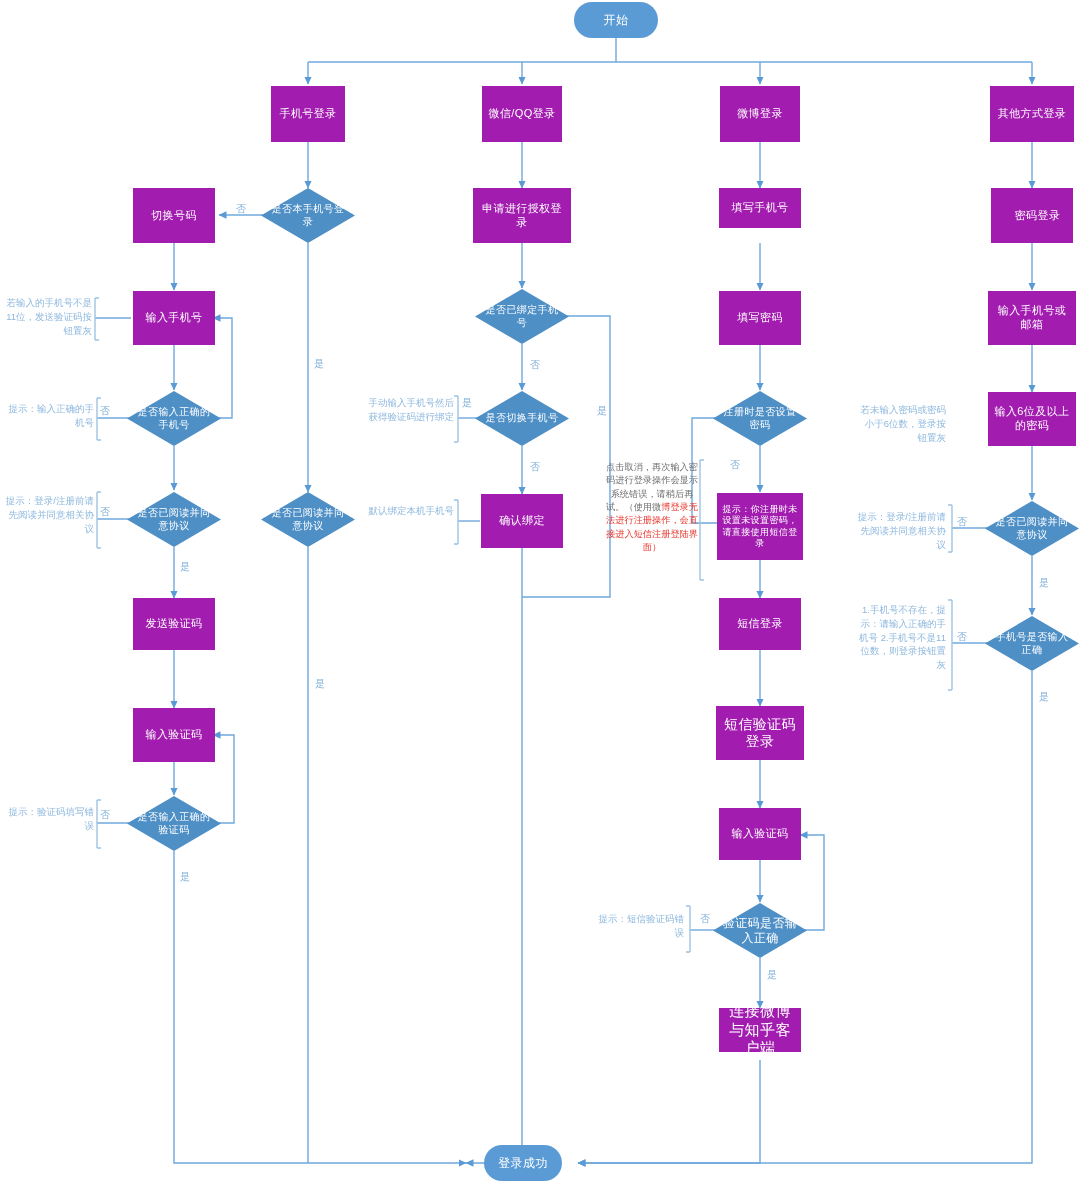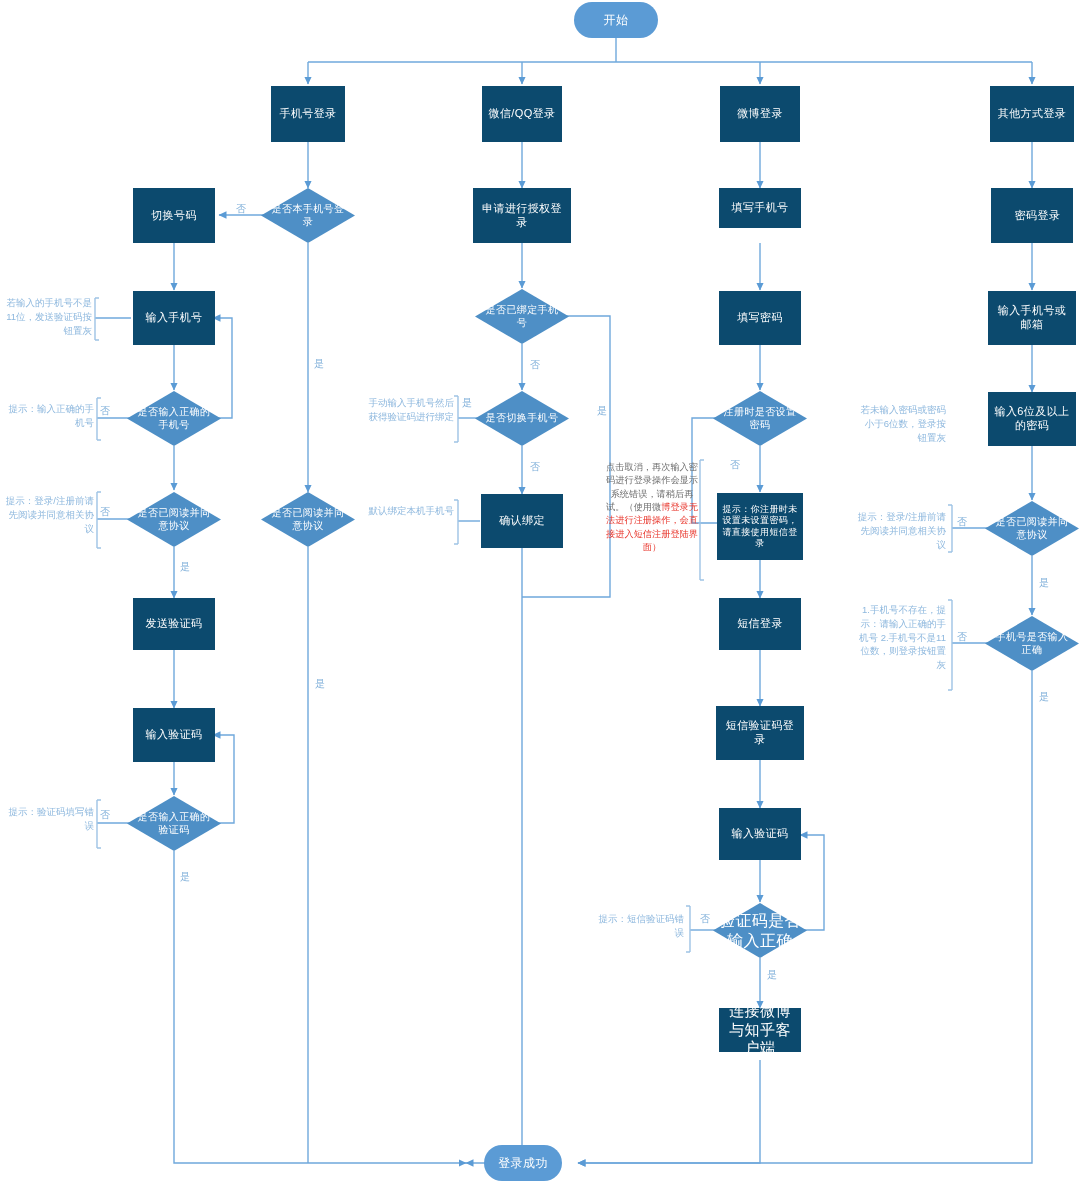--- a/index.html
+++ b/index.html
@@ -4,21 +4,21 @@
 <style>
   html,body{margin:0;padding:0;background:#ffffff;}
   body{width:1080px;height:1188px;overflow:hidden;
        font-family:"Liberation Sans","DejaVu Sans",sans-serif;}
   #stage{position:relative;width:1080px;height:1188px;}
   svg#wires{position:absolute;left:0;top:0;width:1080px;height:1188px;}
 
   .node{position:absolute;box-sizing:border-box;display:flex;align-items:center;
         justify-content:center;text-align:center;color:#ffffff;line-height:1.25;
         letter-spacing:.4px;}
-  .node.rect{background:#0c4a6e;}
+  .node.rect{background:#a21caf;}
   .node.term{background:#5B9BD5;border-radius:22px;}
   .node.dia{background:transparent;}
   .node.dia .dshape{position:absolute;left:0;top:0;width:100%;height:100%;
         background:#4E8FC6;
         clip-path:polygon(50% 0%,100% 50%,50% 100%,0% 50%);}
   .node.dia .dtext{position:relative;z-index:2;padding:0 6px;}
   .node .t{position:relative;z-index:2;padding:0 5px;}
 
   .note{position:absolute;color:#8EB8DE;line-height:1.45;text-align:right;}
   .note.black{color:#6d6d6d;text-align:center;}
@@ -220,27 +220,27 @@
   <div class="node dia" style="left:713px;top:391px;width:94px;height:55px;font-size:10px;">
     <span class="dshape"></span>
     <span class="dtext">注册时是否设置密码</span>
   </div>
   <div class="node rect" style="left:717px;top:493px;width:86px;height:67px;font-size:9px;">
     <span class="t">提示：你注册时未设置未设置密码，请直接使用短信登录</span>
   </div>
   <div class="node rect" style="left:719px;top:598px;width:82px;height:52px;font-size:11px;">
     <span class="t">短信登录</span>
   </div>
-  <div class="node rect" style="left:716px;top:706px;width:88px;height:54px;font-size:11px;">
+  <div class="node rect" style="left:716px;top:706px;width:88px;height:54px;font-size:14px;">
     <span class="t">短信验证码登录</span>
   </div>
   <div class="node rect" style="left:719px;top:808px;width:82px;height:52px;font-size:11px;">
     <span class="t">输入验证码</span>
   </div>
-  <div class="node dia" style="left:713px;top:903px;width:94px;height:55px;font-size:16px;">
+  <div class="node dia" style="left:713px;top:903px;width:94px;height:55px;font-size:12px;">
     <span class="dshape"></span>
     <span class="dtext">验证码是否输入正确</span>
   </div>
   <div class="node rect" style="left:719px;top:1008px;width:82px;height:44px;font-size:15px;">
     <span class="t">连接微博与知乎客户端</span>
   </div>
 
   <div class="node rect" style="left:991px;top:188px;width:82px;height:55px;font-size:11px;padding-left:11px;">
     <span class="t">密码登录</span>
   </div>

